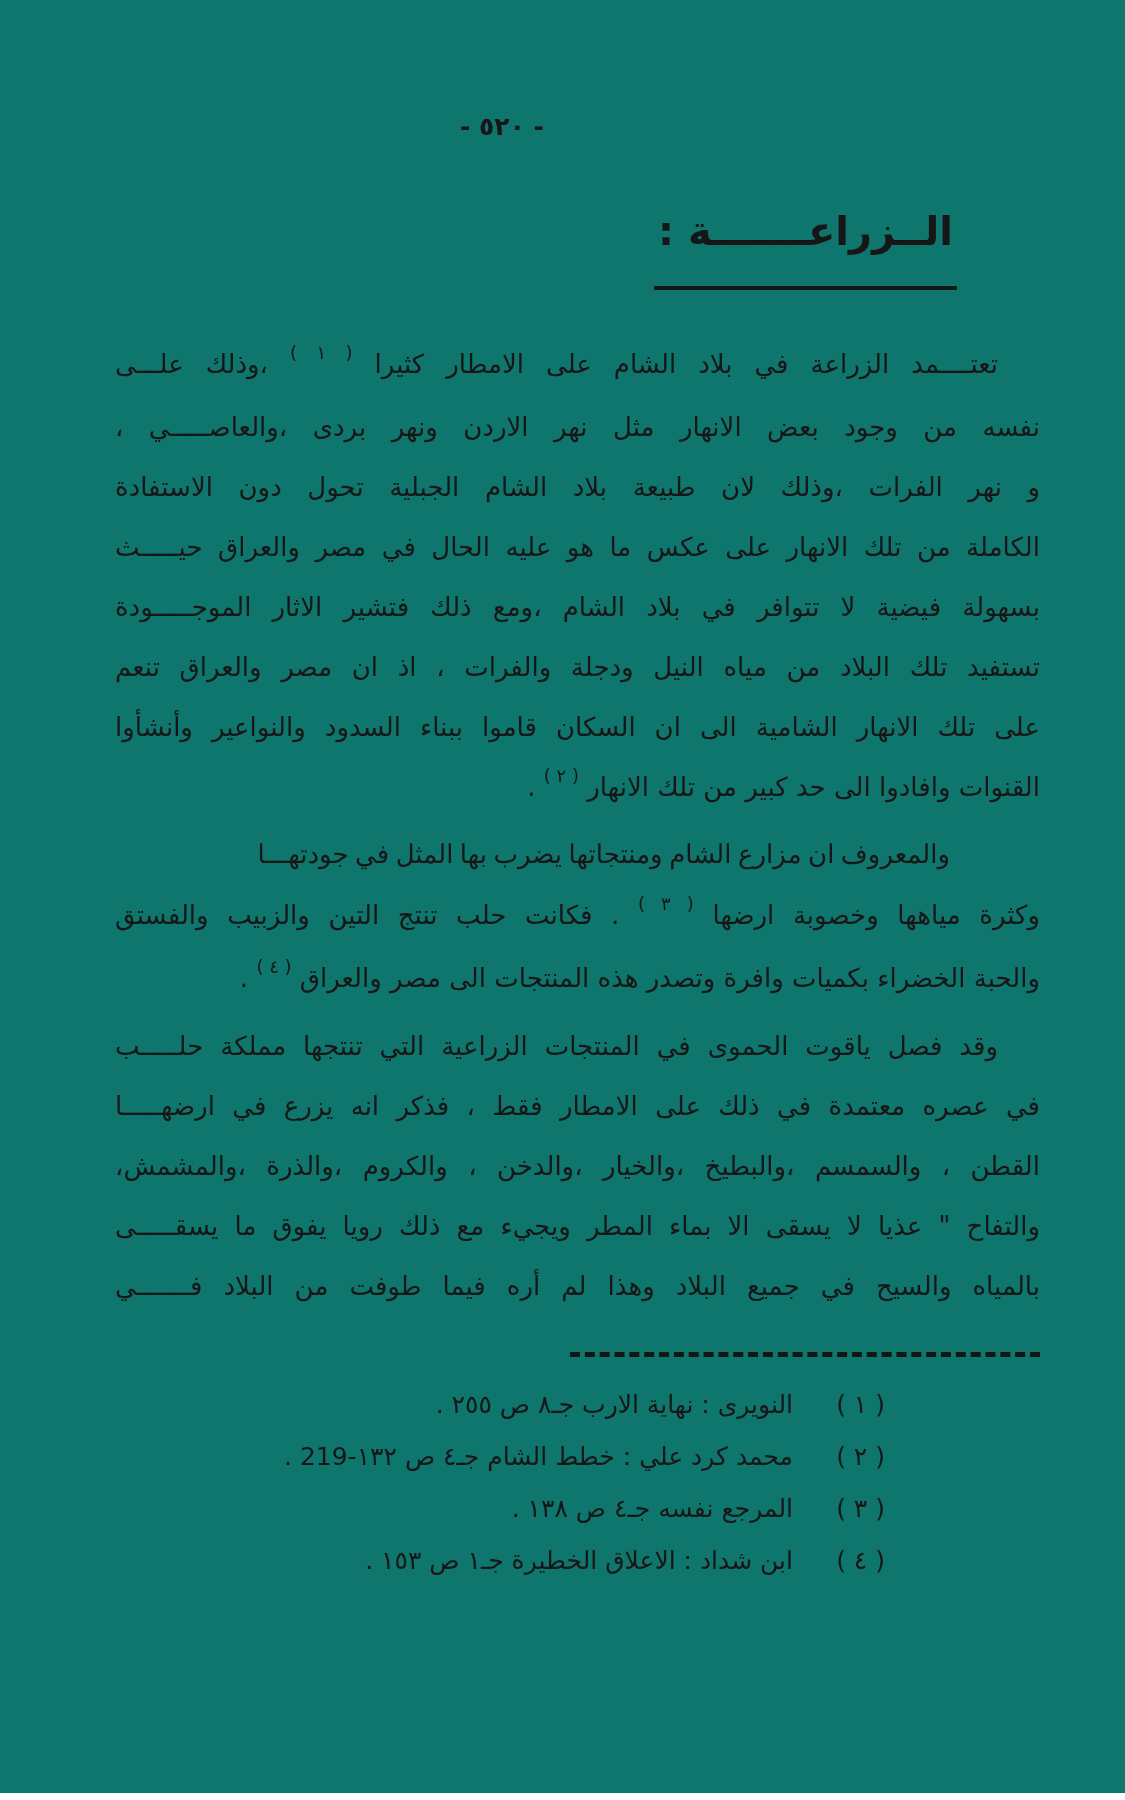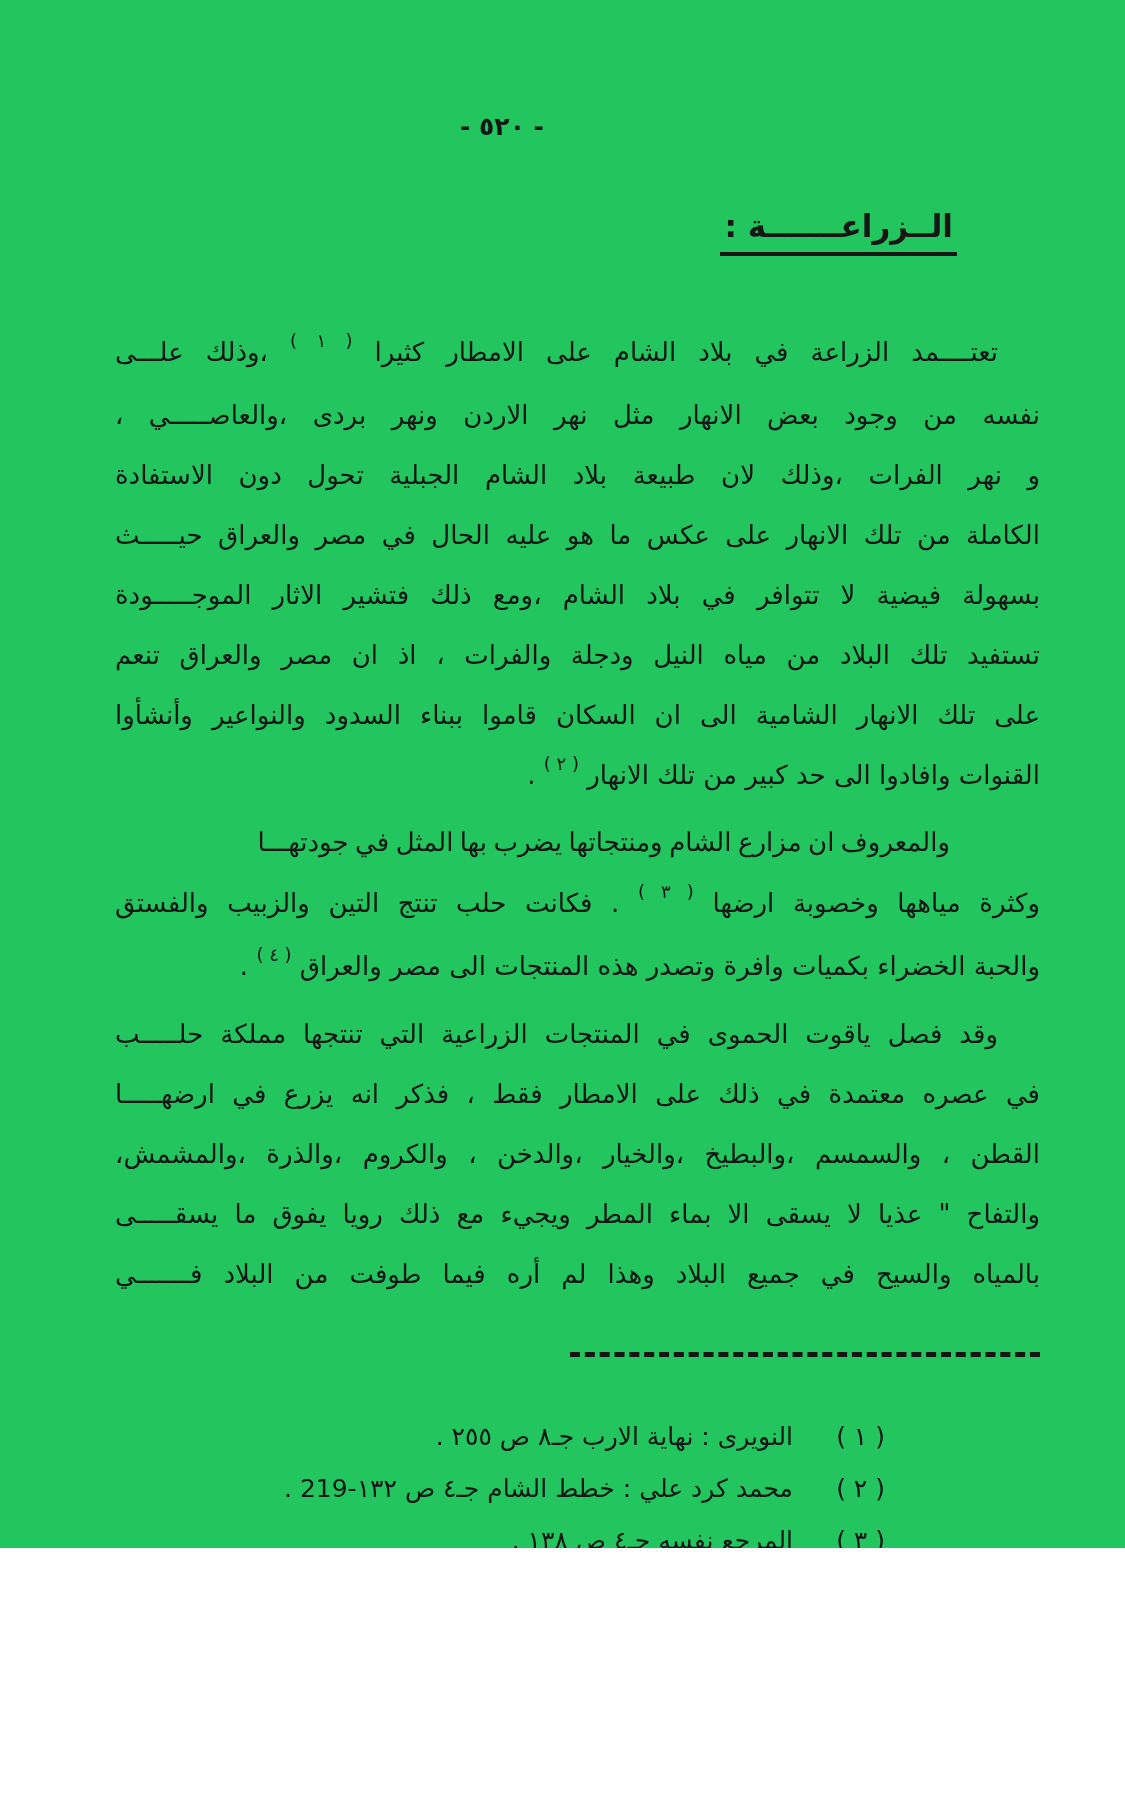--- a/index.html
+++ b/index.html
@@ -4,50 +4,50 @@
 <style>
   * { margin: 0; padding: 0; box-sizing: border-box; }
   html, body { background: #ffffff; }
   body {
     font-family: "DejaVu Sans", sans-serif;
     color: #161616;
   }
   .page {
     position: relative;
     width: 1125px;
-    height: 1548px;
-    background: #22c55e;
+    height: 1793px;
+    background: #0f766e;
     overflow: hidden;
     direction: rtl;
   }
   .page-number {
     position: absolute;
     top: 112px;
     left: 392px;
     width: 220px;
     text-align: center;
     font-size: 25px;
     font-weight: bold;
     letter-spacing: 7px;
     direction: ltr;
     white-space: nowrap;
   }
   .heading {
     position: absolute;
     top: 208px;
     right: 168px;
-    font-size: 31px;
+    font-size: 40px;
     font-weight: bold;
-    padding: 0 4px 8px 4px;
+    padding: 0 4px 32px 4px;
     border-bottom: 4px solid #151515;
     white-space: nowrap;
   }
   .body-text {
     position: absolute;
-    top: 322px;
+    top: 334px;
     right: 85px;
     left: 115px;
     font-size: 26px;
     line-height: 60px;
   }
   .para { margin: 0; }
   .para + .para { margin-top: 5px; }
   .line {
     text-align: justify;
     text-align-last: justify;
@@ -83,21 +83,21 @@
     display: flex;
     align-items: baseline;
     gap: 34px;
     height: 52px;
   }
   .footnote-num {
     flex: 0 0 auto;
     min-width: 58px;
     white-space: nowrap;
   }
-  .footnote-body { white-space: nowrap; margin-top: 32px; }
+  .footnote-body { white-space: nowrap; }
 </style>
 </head>
 <body>
 
 <div class="page">
 
   <div class="page-number">- ٥٢٠ -</div>
 
   <div class="heading">الــزراعـــــــة :</div>
 

